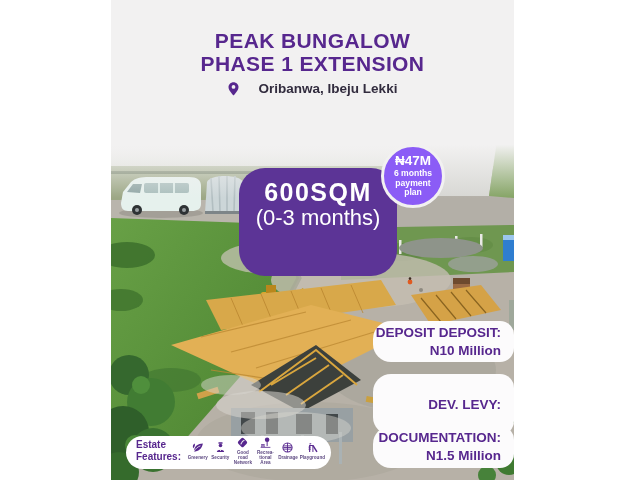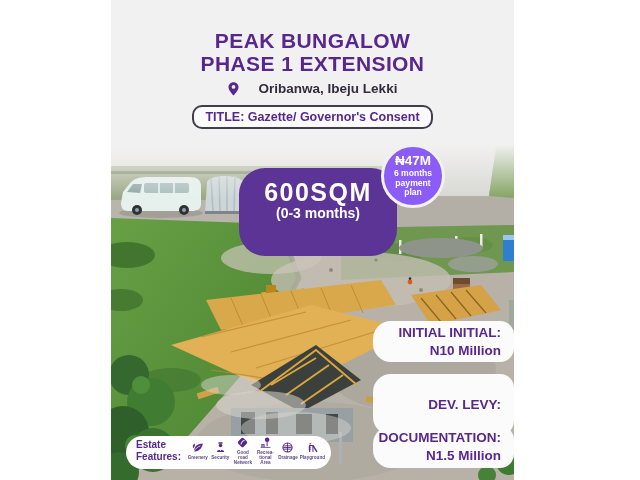--- a/index.html
+++ b/index.html
@@ -19,26 +19,26 @@
                  border:2px solid #413d4b; border-radius:10px; padding:3px 11px;
                  font-size:12.5px; font-weight:800; color:#57278e; }
 
   
   .photo { position:absolute; left:0; top:140px; width:403px; height:340px; }
   .photo svg { display:block; width:403px; height:340px; }
   .fog { position:absolute; left:0; top:0; width:100%; height:58px;
          background:linear-gradient(#f2f1f1 8%, rgba(242,241,241,0)); pointer-events:none; }
 
   
-  .offer-badge { position:absolute; left:128px; top:168px; width:158px; height:88px;
+  .offer-badge { position:absolute; left:128px; top:168px; width:158px; height:108px;
                  background:#5c3496; border-radius:26px; color:#fff; text-align:center;
                  padding-top:11px; z-index:6; }
   .offer-size   { font-size:25px; font-weight:700; letter-spacing:1.5px; line-height:1.05; }
   .offer-price  { font-size:45px; font-weight:800; letter-spacing:-1px; line-height:1.0; }
-  .offer-tenure { font-size:14px; font-weight:700; line-height:1.15; }
+  .offer-tenure { font-size:22px; font-weight:400; line-height:1.15; }
 
   
   .alt-badge { position:absolute; left:270px; top:144px; width:64px; height:64px;
                background:#8b5cf6; border:3px solid #f2f1f1; border-radius:50%;
                color:#fff; display:flex; flex-direction:column; align-items:center;
                justify-content:center; z-index:7; text-align:center; }
   .alt-price { font-size:13.5px; font-weight:800; line-height:1.1; }
   .alt-line  { font-size:8.6px; font-weight:700; line-height:1.12; }
 
   
@@ -73,21 +73,20 @@
       <div class="title-line">PHASE 1 EXTENSION</div>
       <div class="location">
         <span>
           <svg width="11" height="14" viewBox="0 0 16 20">
             <path d="M8 0C3.9 0 .7 3.2.7 7.2c0 5.4 7.3 12.3 7.3 12.3s7.3-6.9 7.3-12.3C15.3 3.2 12.1 0 8 0z" fill="#57278e"></path>
             <circle cx="8" cy="7" r="2.7" fill="#f2f1f1"></circle>
           </svg>
         </span>
         <span>Oribanwa, Ibeju Lekki</span>
       </div>
-      <div class="title-badge">TITLE: Gazette/ Governor's Consent</div>
     </div>
 
     <div class="photo">
       <svg viewBox="0 0 403 340" preserveAspectRatio="none">
         <defs>
           <linearGradient id="gFog" x1="0" y1="0" x2="0" y2="1">
             <stop offset="0" stop-color="#ededeb"></stop>
               <stop offset="1" stop-color="#c6c9bd"></stop>
           </linearGradient>
           <linearGradient id="gLawn" x1="0" y1="0" x2="1" y2="1">
@@ -216,21 +215,21 @@
     </div>
 
     <div class="alt-badge">
       <div class="alt-price">₦47M</div>
       <div class="alt-line">6 months</div>
       <div class="alt-line">payment</div>
       <div class="alt-line">plan</div>
     </div>
 
     <div class="fee-pill fee-1">
-      <div>INITIAL INITIAL:</div>
+      <div>DEPOSIT DEPOSIT:</div>
       <div>N10 Million</div>
     </div>
     <div class="fee-pill fee-2">
       <div>DEV. LEVY:</div>
     </div>
     <div class="fee-pill fee-3">
       <div>DOCUMENTATION:</div>
       <div>N1.5 Million</div>
     </div>
 

